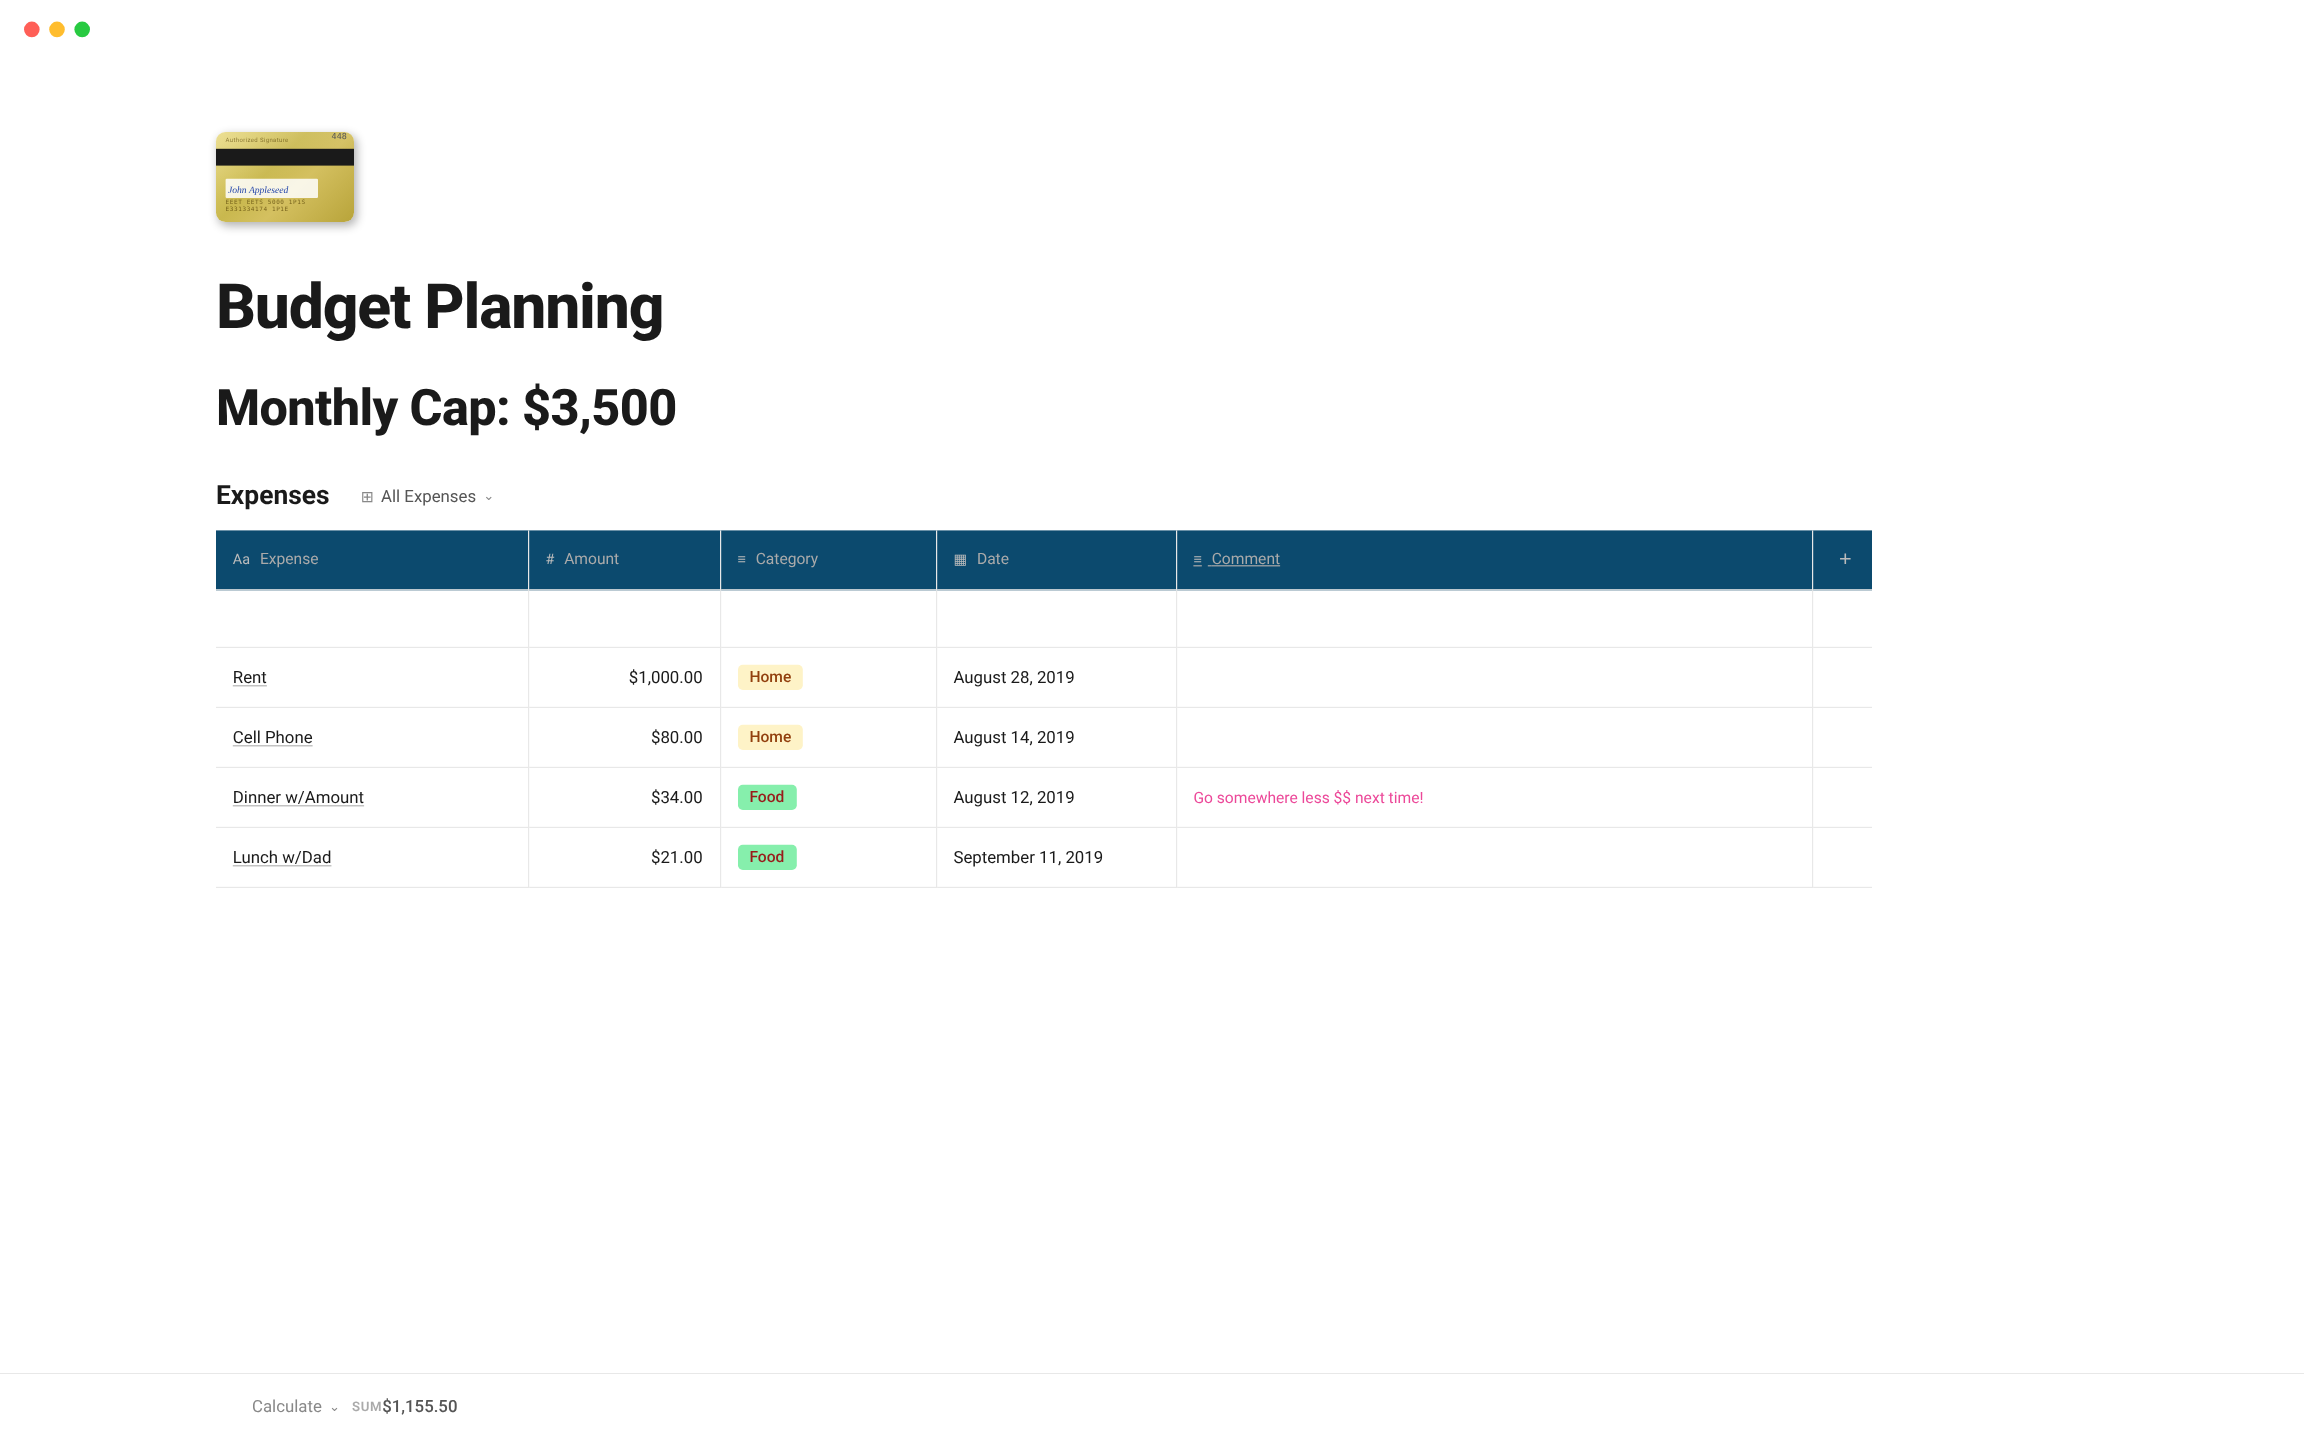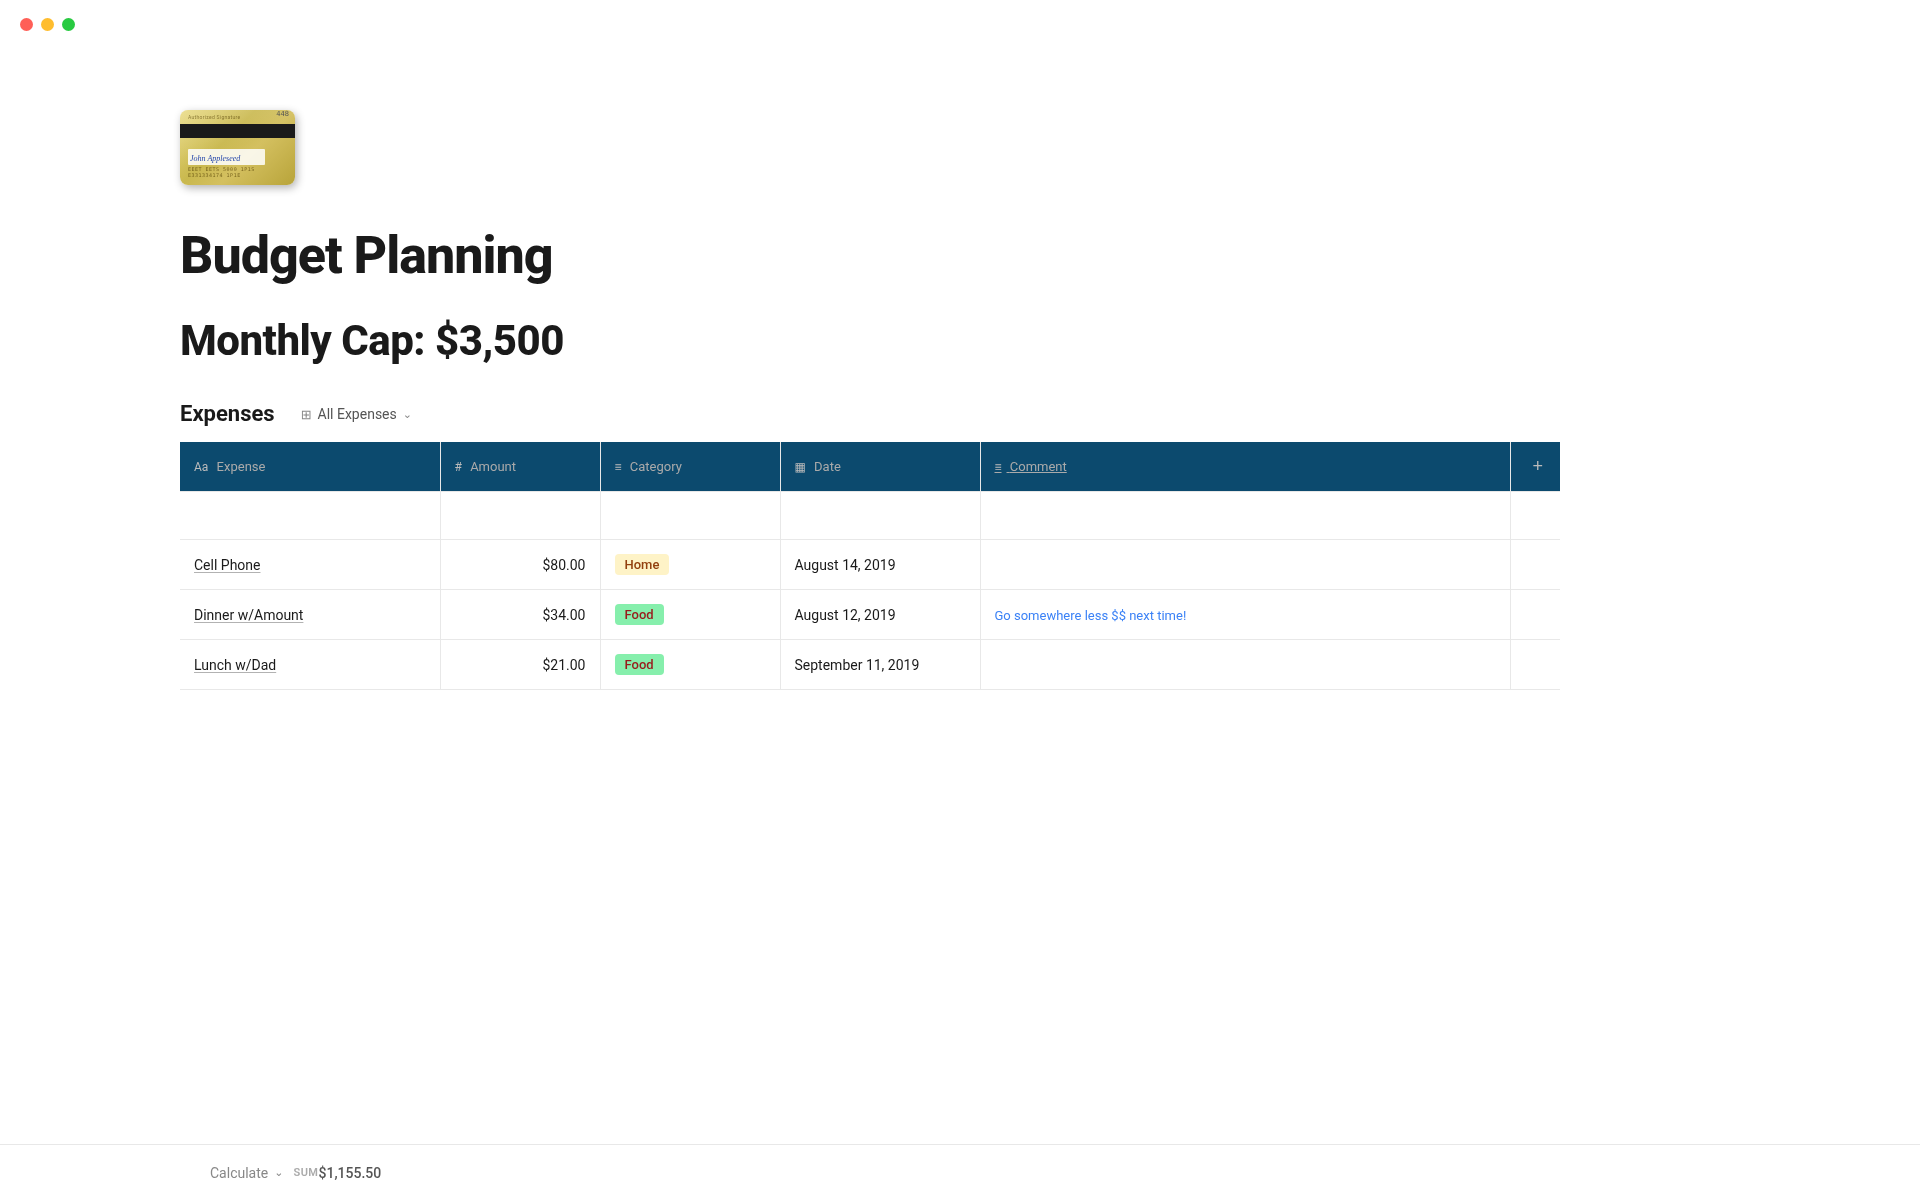--- a/index.html
+++ b/index.html
@@ -147,21 +147,21 @@
       font-size: 42px;
       font-weight: 800;
       color: #1a1a1a;
       margin-bottom: 36px;
       letter-spacing: -0.5px;
     }
 
     
     .expenses-header {
       display: flex;
-      align-items: flex-end;
+      align-items: center;
       gap: 16px;
       margin-bottom: 16px;
     }
 
     .expenses-label {
       font-size: 22px;
       font-weight: 700;
       color: #1a1a1a;
     }
 
@@ -265,21 +265,21 @@
     }
 
     .expense-name-link {
       color: #1a1a1a;
       text-decoration: underline;
       text-decoration-color: rgba(0,0,0,0.3);
       text-underline-offset: 2px;
     }
 
     .comment-text {
-      color: #3b82f6;
+      color: #ec4899;
       font-size: 13px;
       margin-top: 29px;
     }
 
     .add-column-btn {
       background: none;
       border: none;
       cursor: pointer;
       font-size: 18px;
       color: #bbb;
@@ -396,20 +396,28 @@
     <tbody id="table-body">
 
       <tr class="empty-row">
         <td></td>
         <td></td>
         <td></td>
         <td></td>
         <td></td>
         <td></td>
       </tr>
+    <tr>
+          <td><span class="expense-name-link">Rent</span></td>
+          <td class="amount-cell">$1,000.00</td>
+          <td><span class="category-badge badge-home">Home</span></td>
+          <td>August 28, 2019</td>
+          <td></td>
+          <td></td>
+        </tr>
         <tr>
           <td><span class="expense-name-link">Cell Phone</span></td>
           <td class="amount-cell">$80.00</td>
           <td><span class="category-badge badge-home">Home</span></td>
           <td>August 14, 2019</td>
           <td></td>
           <td></td>
         </tr>
         <tr>
           <td><span class="expense-name-link">Dinner w/Amount</span></td>

